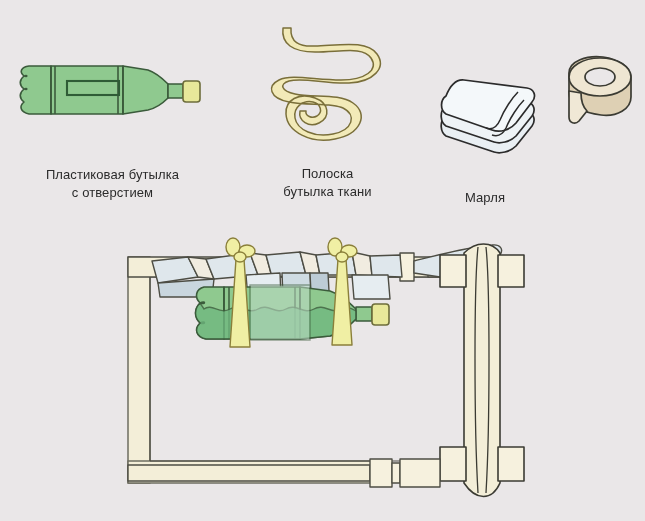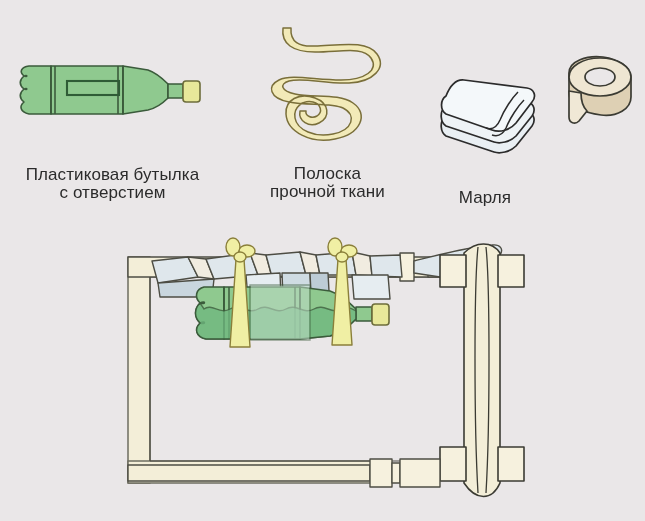--- a/index.html
+++ b/index.html
@@ -9,21 +9,21 @@
     font-family:"Liberation Sans", sans-serif;
     overflow:hidden;
     position:relative;
   }
   #stage{position:relative;width:645px;height:521px;}
   .materials{position:absolute;left:0;top:0;width:645px;height:215px;}
   .item{position:absolute;text-align:center;}
   .item .art{display:block;}
   .caption{
     color:#2b2b2b;
-    font-size:17px;
+    font-size:13px;
     line-height:18px;
     letter-spacing:0.1px;
     white-space:pre-line;
     text-align:center;
   }
   #item-bottle{left:5px;top:40px;width:215px;}
   #item-strip{left:245px;top:18px;width:165px;}
   #item-gauze{left:420px;top:56px;width:130px;}
   #item-tape{left:553px;top:45px;width:90px;}
   #item-bottle .caption{margin-top:16px;}
@@ -85,21 +85,21 @@
                    C67 101 60 98 61 93
                    L55 93 C53 103 64 110 74 105 C86 99 84 85 70 80
                    C54 74 40 82 41 96 C42 114 66 126 90 121
                    C116 116 124 96 108 85 C94 75 68 80 50 76
                    C36 73 34 66 44 63 C58 59 80 66 104 65
                    C128 64 142 50 132 36 C122 22 96 27 70 28
                    C54 29 45 24 46 10 Z"></path>
         </g>
       </svg>
       <div class="caption">Полоска
-прочной ткани</div>
+бутылка ткани</div>
     </div>
 
     <div class="item" id="item-gauze">
       <svg class="art" width="130" height="105" viewBox="0 0 130 105">
         <g stroke="#2b2b2b" stroke-width="1.7" stroke-linejoin="round">
 
           <path d="M24 62 C20 66 20 76 26 80 L74 96 C80 98 90 96 96 90 L112 70
                    C116 64 114 58 108 56 L40 46 Z" fill="#e9eff3"></path>
 
           <path d="M24 52 C20 56 20 66 26 70 L74 86 C80 88 90 86 96 80 L112 60

